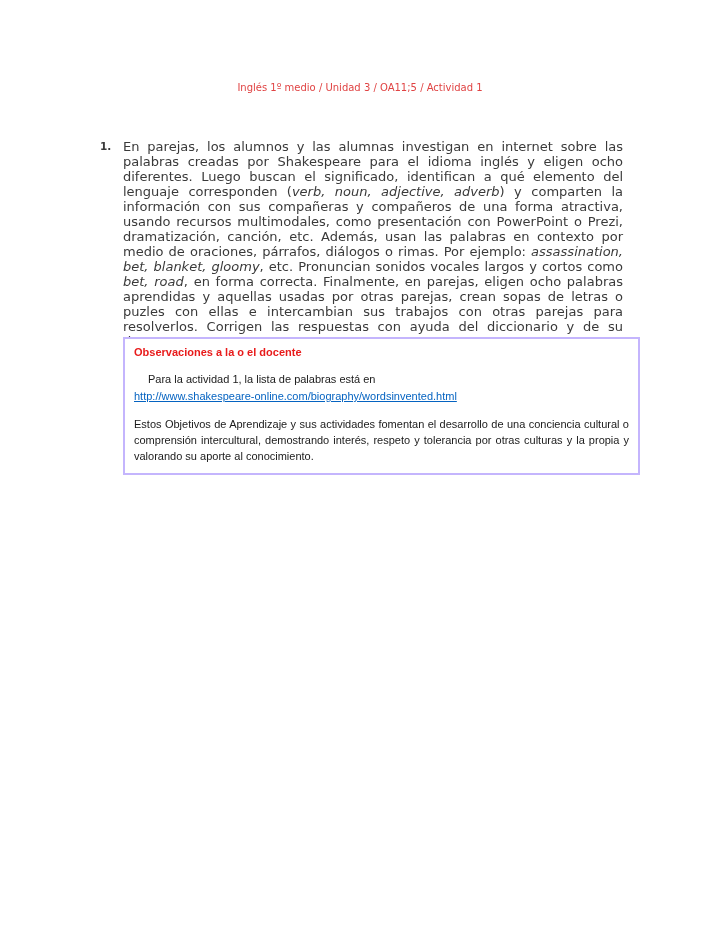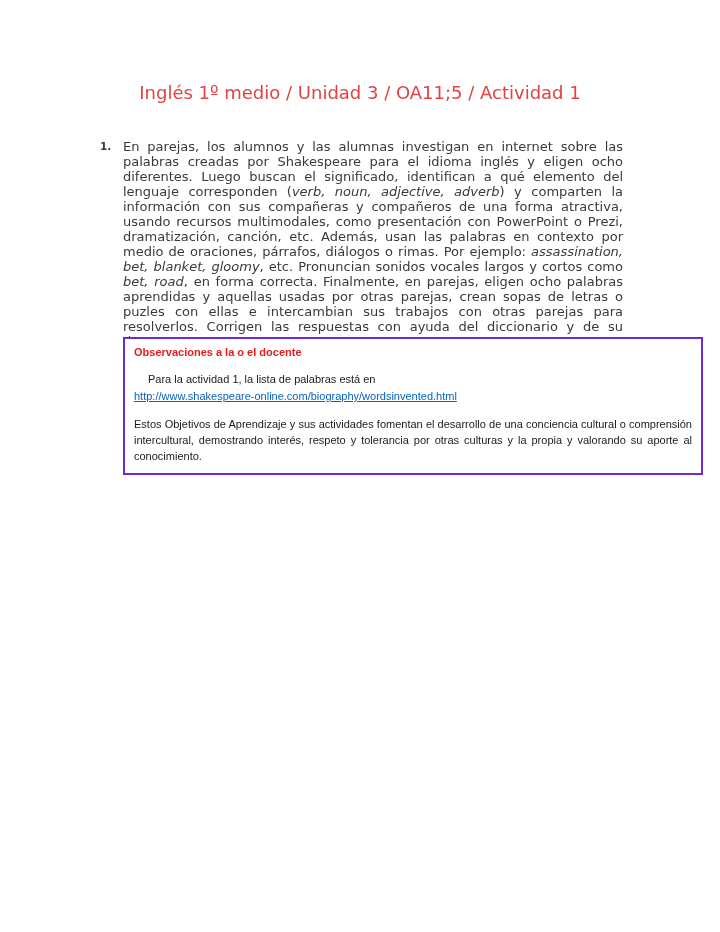--- a/index.html
+++ b/index.html
@@ -12,21 +12,21 @@
     overflow: hidden;
   }
 
   
   .doc-title {
     position: absolute;
     top: 82px;
     left: 0;
     width: 720px;
     text-align: center;
-    font-size: 18px;
+    font-size: 10px;
     color: #e04343;
     font-family: "DejaVu Sans", sans-serif;
   }
 
   
   .activity {
     position: absolute;
     top: 139px;
     left: 100px;
     width: 523px;
@@ -48,23 +48,23 @@
     line-height: 15px;
     color: #3a3a3a;
     text-align: justify;
   }
 
   
   .obs-box {
     position: absolute;
     top: 337px;
     left: 123px;
-    width: 580px;
+    width: 517px;
     min-height: 133px;
-    border: 2px solid #6d28d9;
+    border: 2px solid #c4b5fd;
     background: #ffffff;
     padding: 6px 9px 9px 9px;
     font-family: "Liberation Sans", sans-serif;
   }
   .obs-heading {
     font-size: 11px;
     font-weight: bold;
     color: #e81b1b;
     line-height: 14px;
   }

